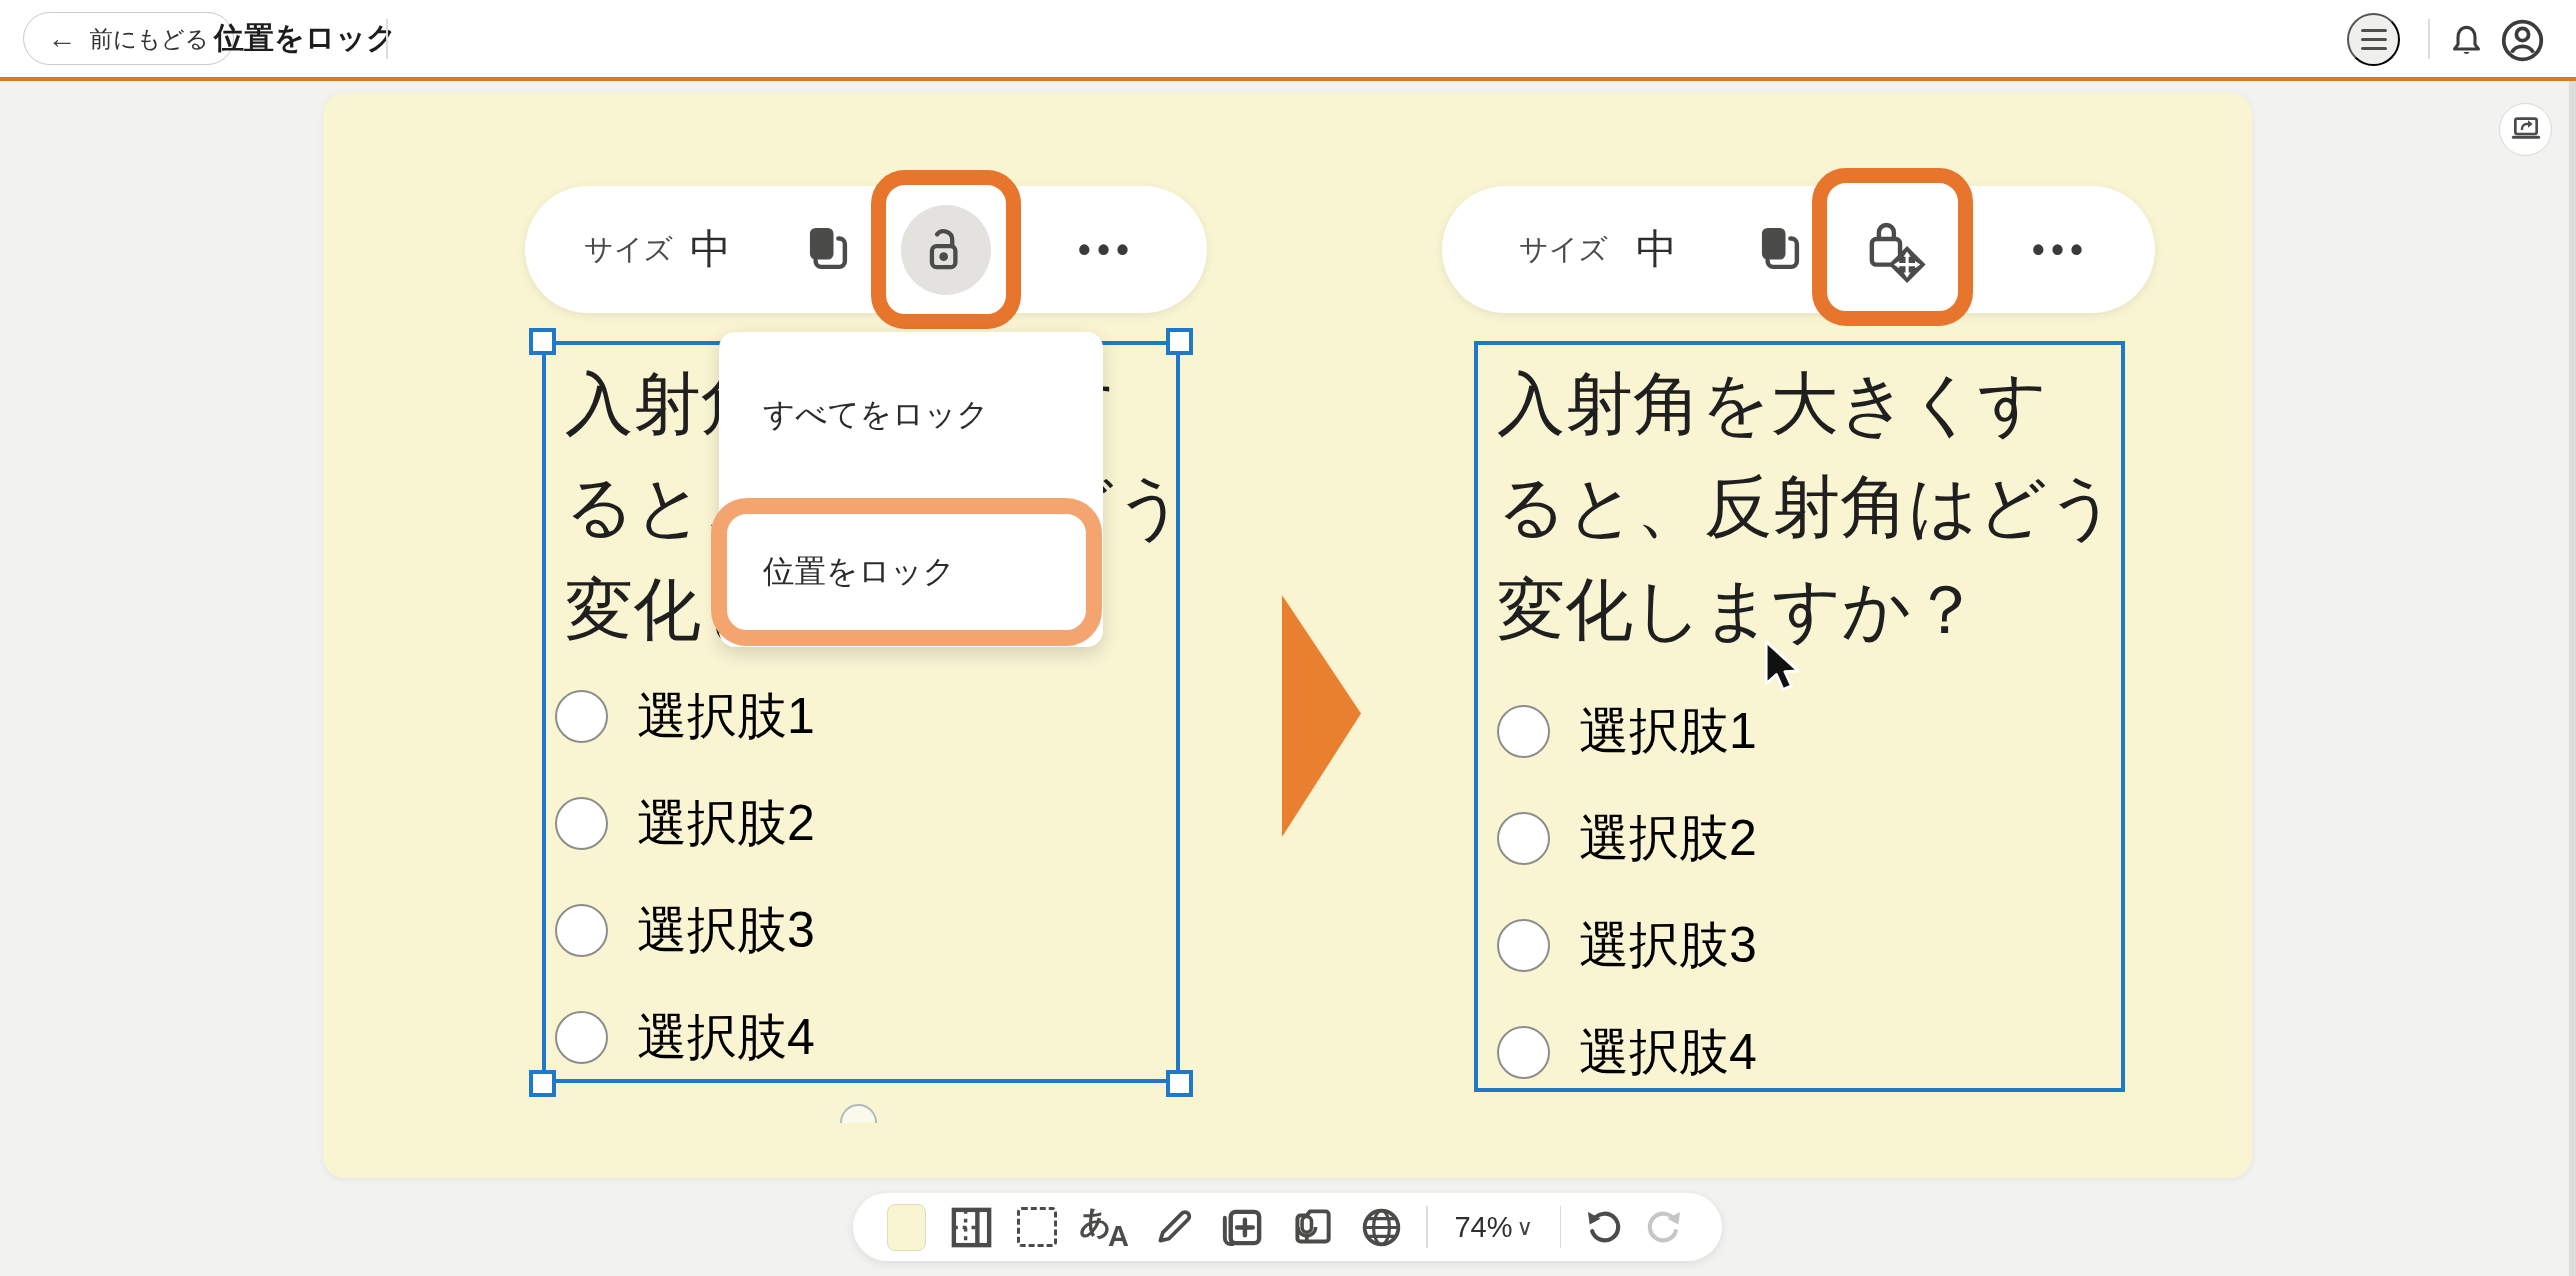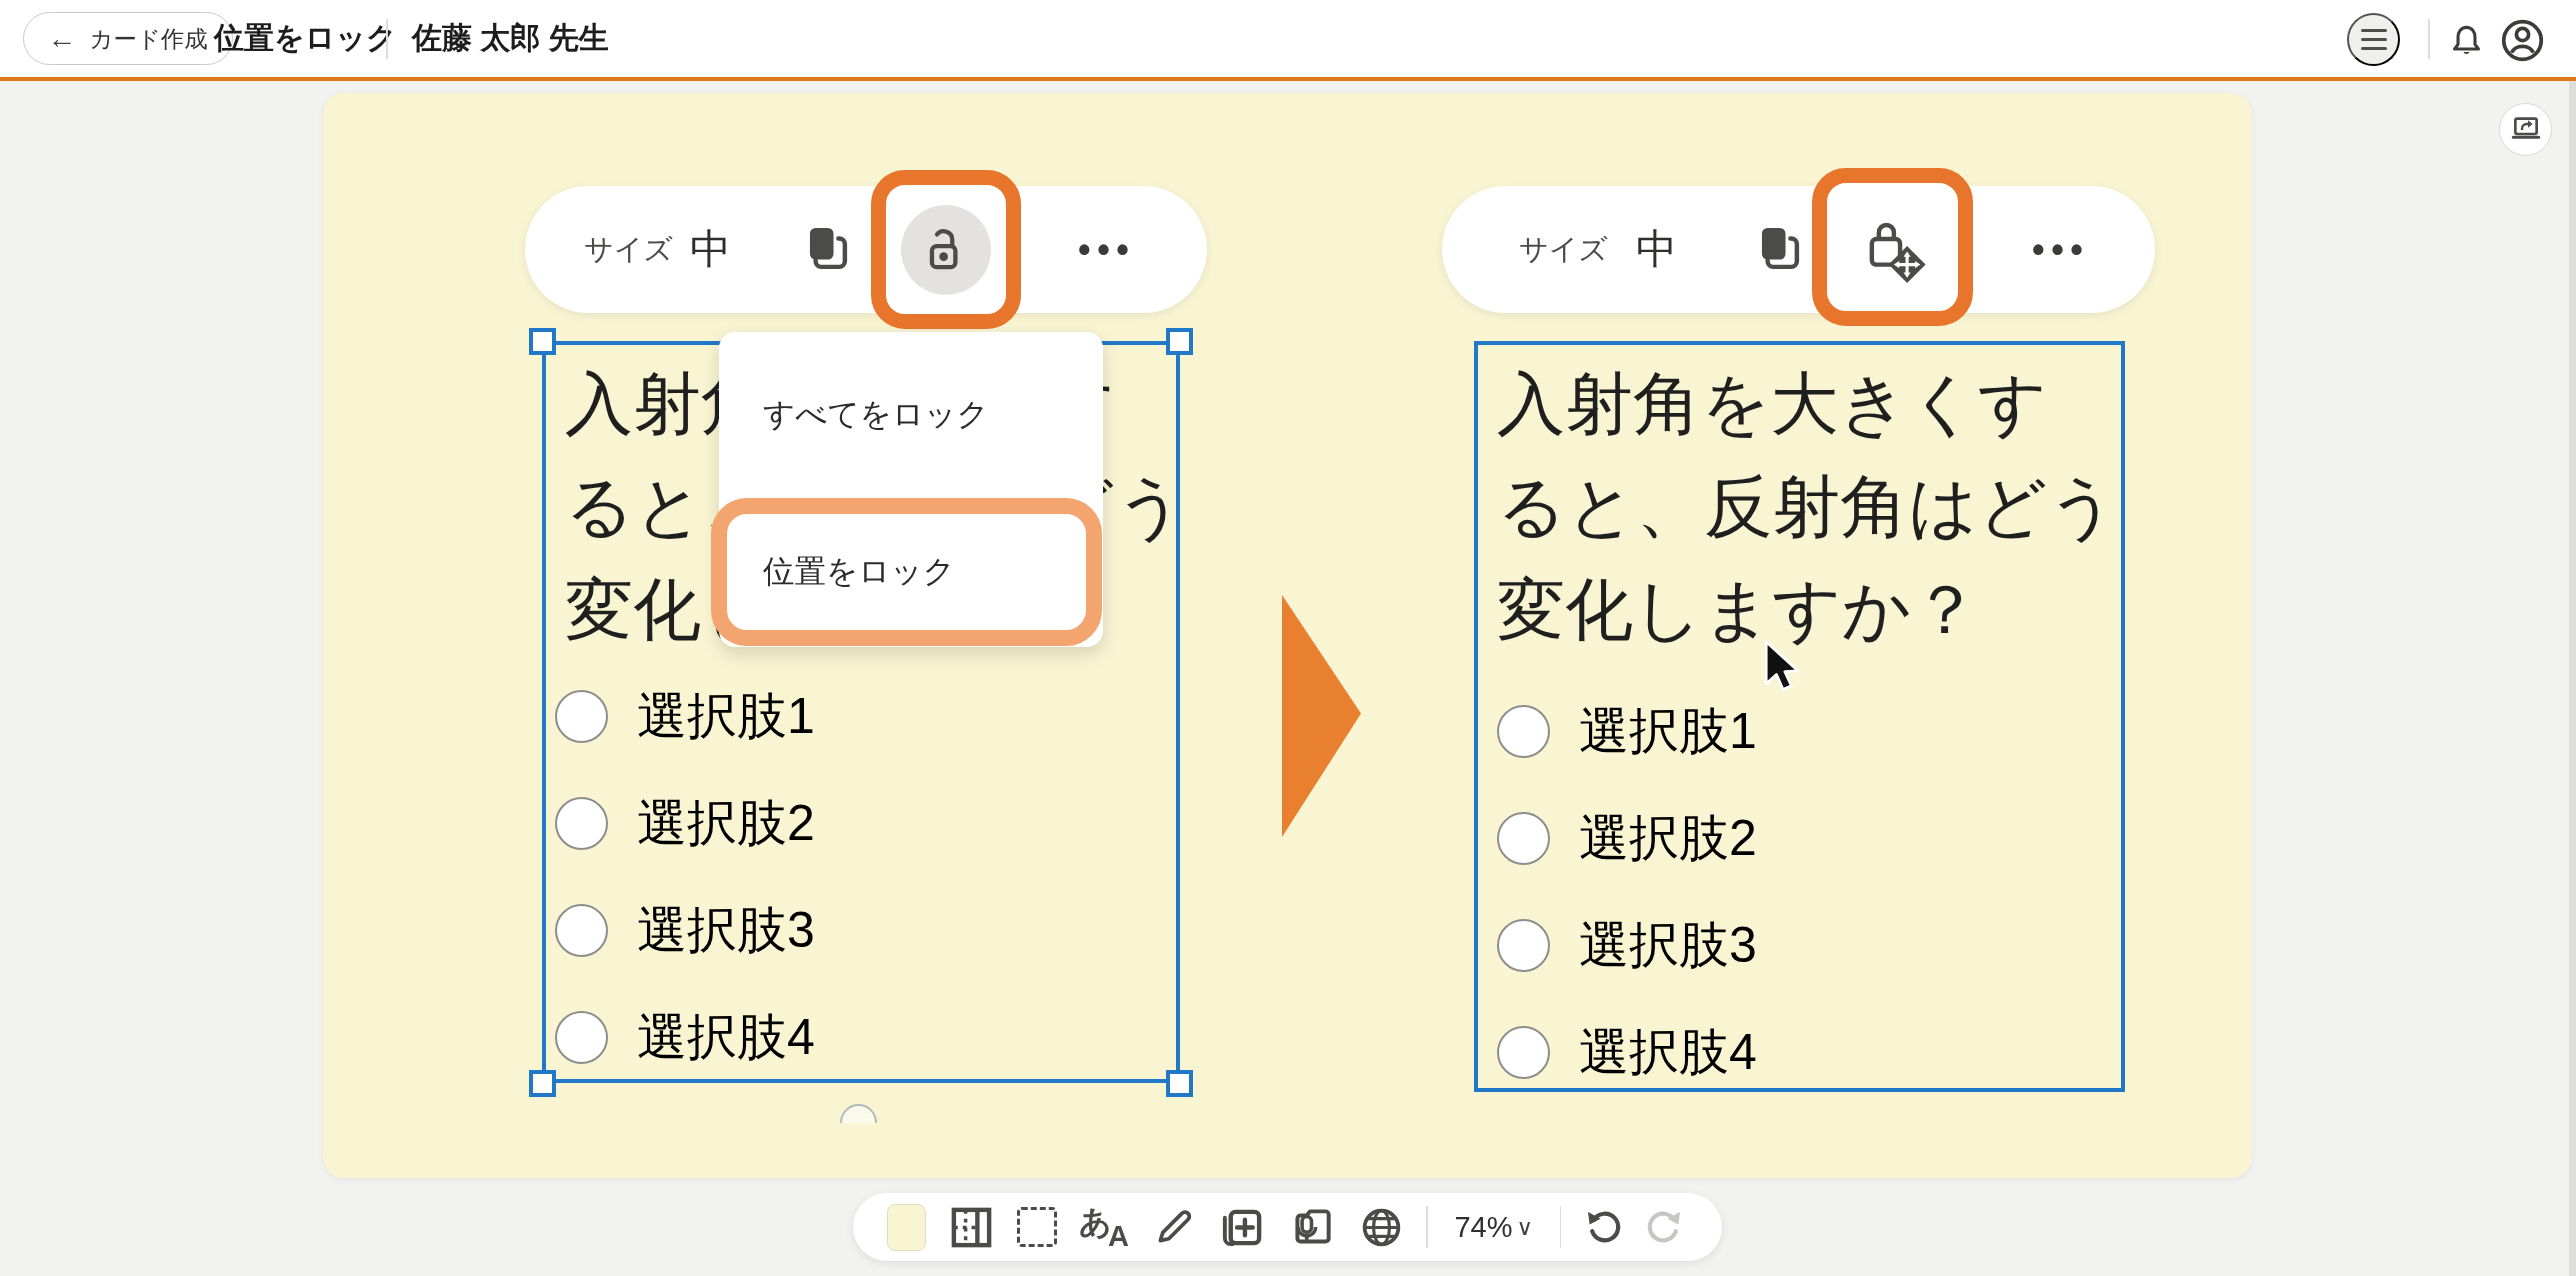--- a/index.html
+++ b/index.html
@@ -85,25 +85,24 @@
   .zoom-ctl .chev{font-size:22.6px;color:#444;}
 </style>
 </head>
 <body>
 
 <div class="stage">
 
   <div class="appbar">
     <button class="back-btn">
       <span class="back-arrow">←</span>
-      <span>カード作成</span>
+      <span>前にもどる</span>
     </button>
     <div class="app-title">位置をロック</div>
     <div class="hdr-div" style="left:386px;"></div>
-    <div class="user-name">佐藤 太郎 先生</div>
     <button class="hamburger-btn">
         <i></i>
         <i></i>
         <i></i>
       </button>
     <div class="hdr-div" style="left:2428px;"></div>
     <button class="icon-btn" style="left:2448px;top:22px;">
       <svg width="37" height="37" viewBox="0 0 48 48">
         <path d="M24 7 C17 7 13 13 13 19.5 V29 L8.5 35 H39.5 L35 29 V19.5 C35 13 31 7 24 7 Z" fill="none" stroke="#3c3c3a" stroke-width="4" stroke-linejoin="round"></path>
         <path d="M20 39 a4.5 4.5 0 0 0 8 0 Z" fill="#3c3c3a"></path>

